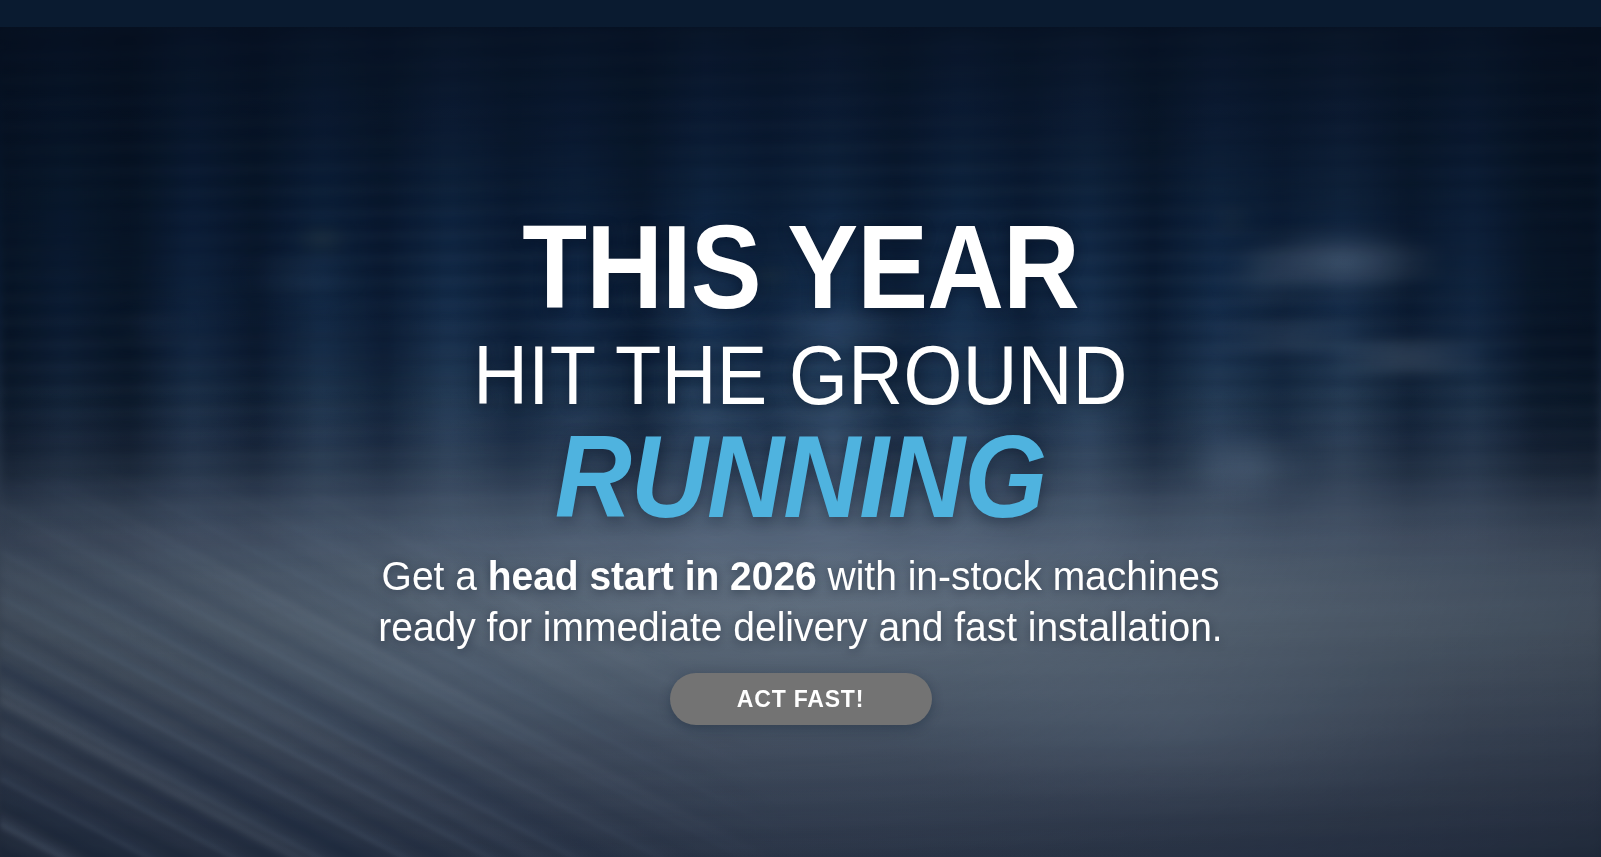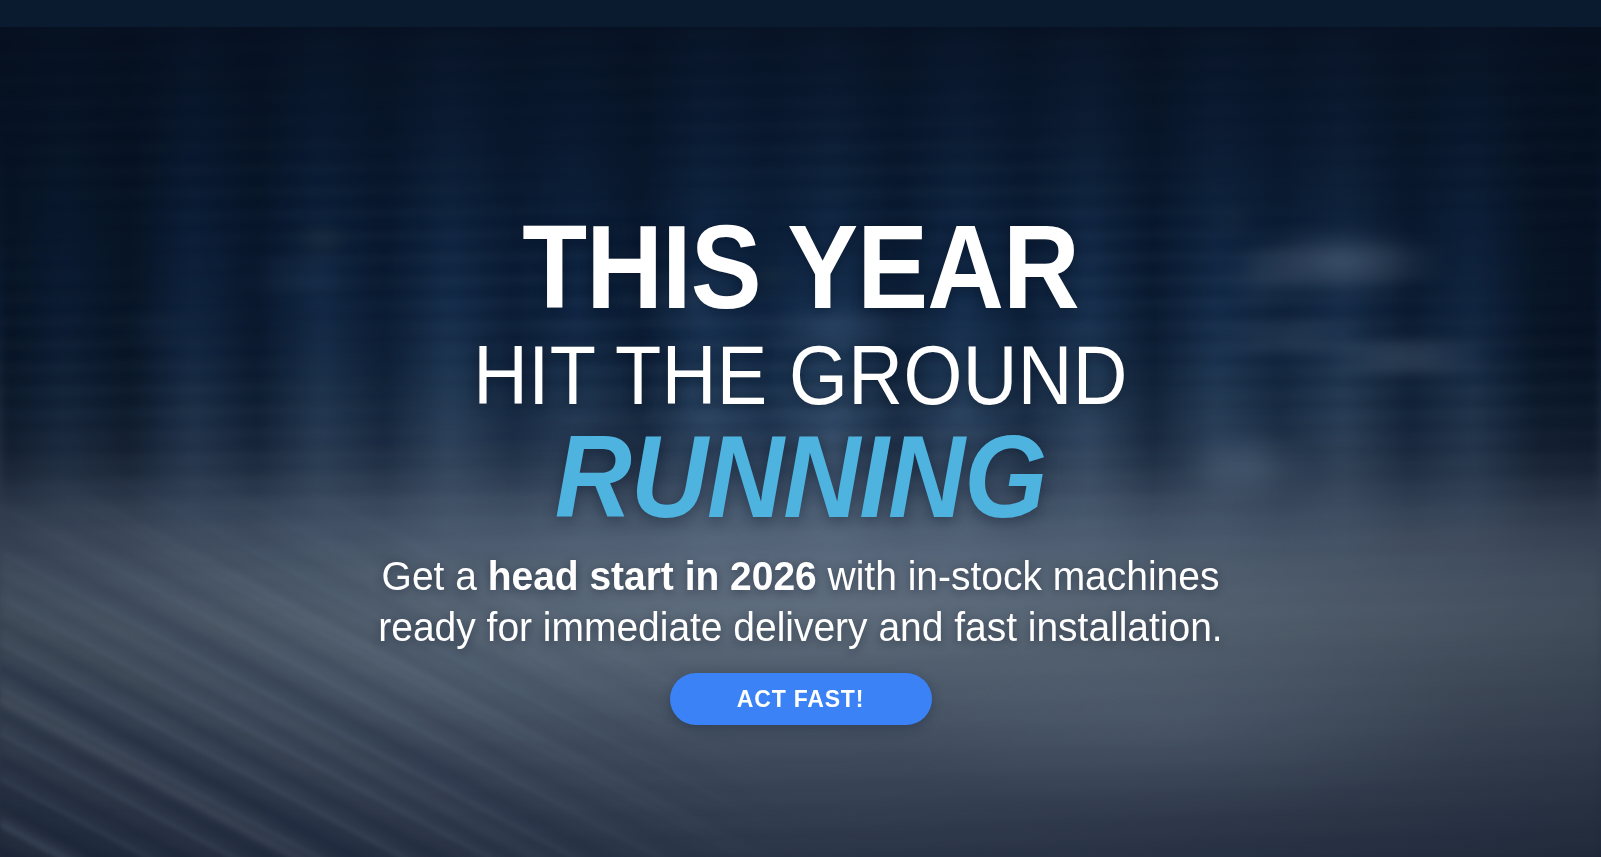--- a/index.html
+++ b/index.html
@@ -237,21 +237,21 @@
   }
 
   .cta-button {
     display: inline-block;
     box-sizing: border-box;
     width: 262px;
     height: 52px;
     line-height: 52px;
     border: none;
     border-radius: 26px;
-    background: #3b82f6;
+    background: #737373;
     color: #ffffff;
     font-family: "Liberation Sans Narrow", "Liberation Sans", sans-serif;
     font-weight: bold;
     font-size: 23px;
     letter-spacing: .8px;
     text-align: center;
     cursor: pointer;
     padding: 0;
     box-shadow: 0 3px 12px rgba(6,22,44,.30);
   }

